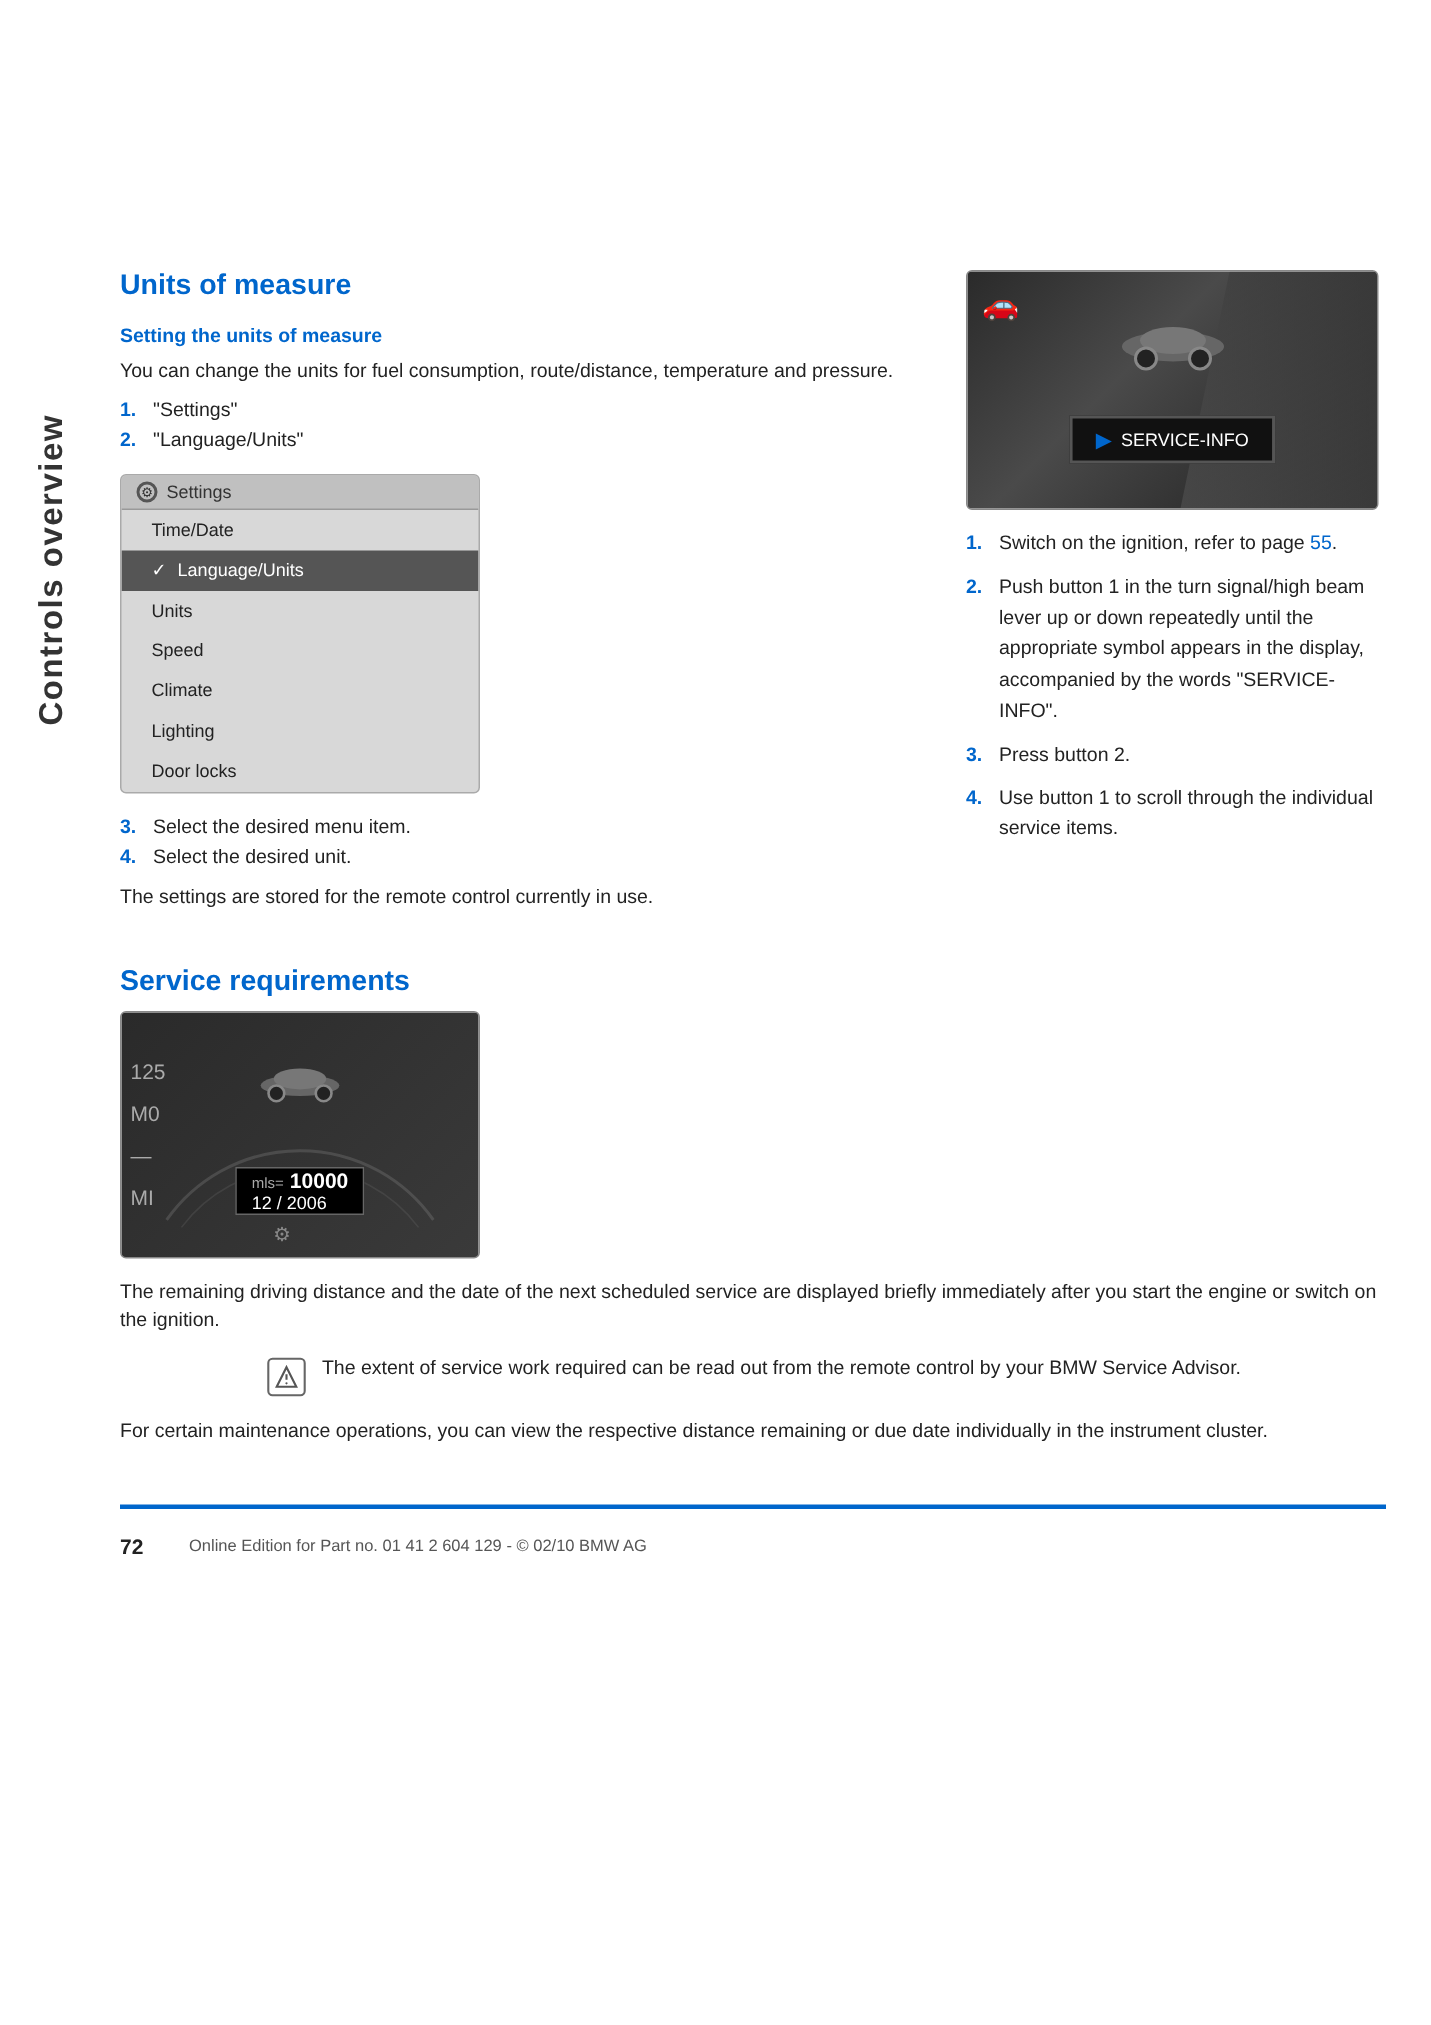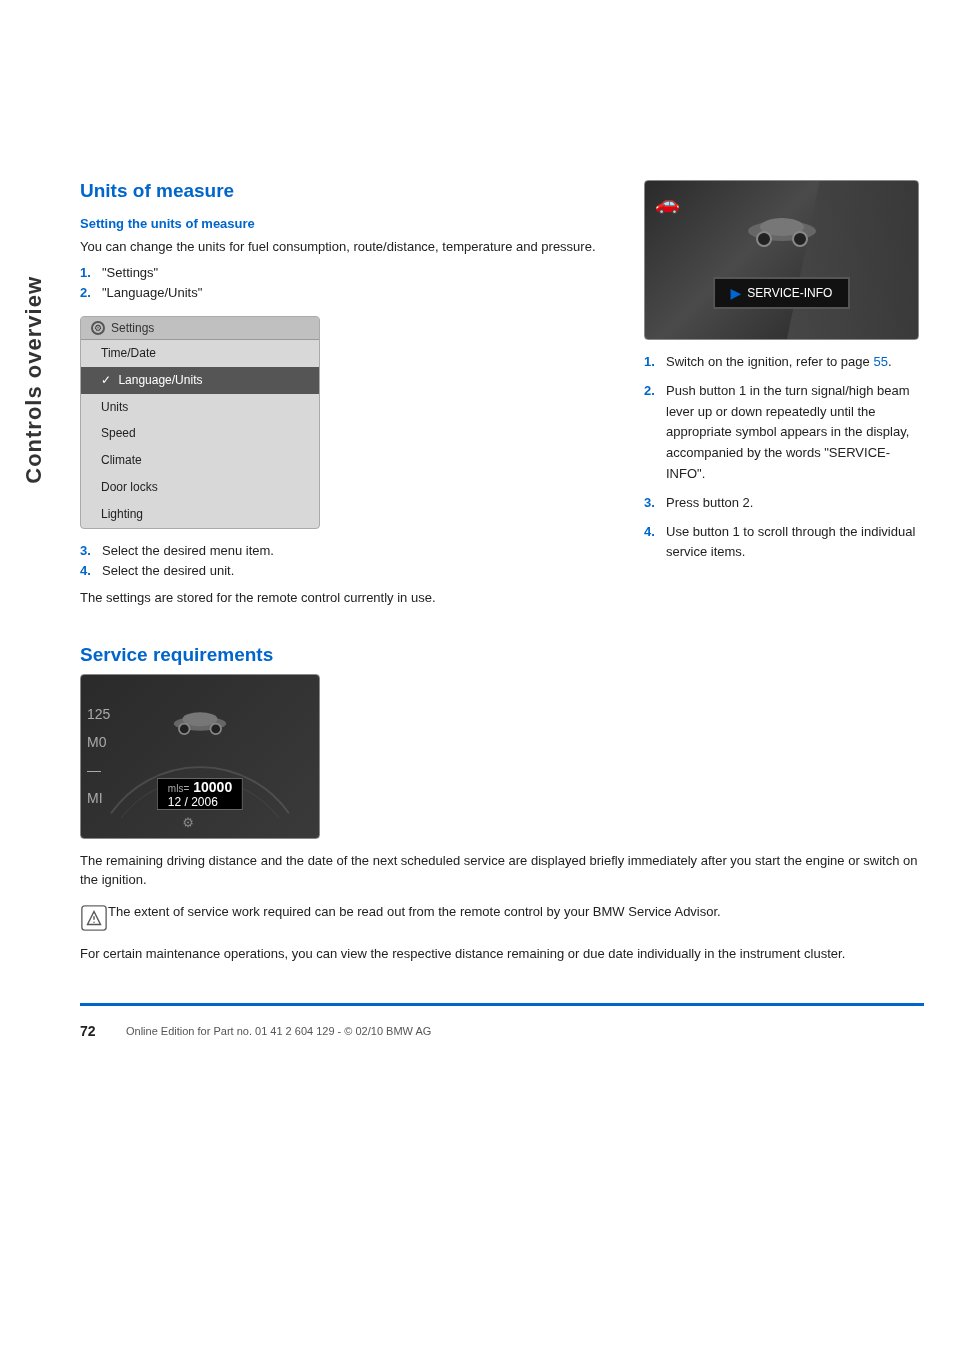--- a/index.html
+++ b/index.html
@@ -259,21 +259,23 @@
 
     .speedo-image .speedo-odometer .mls-label {
       font-size: 10px;
       color: #aaa;
     }
 
     
     .note-box {
       display: flex;
       align-items: flex-start;
+      gap: 10px;
       margin: 12px 0;
+      justify-content: center;
     }
 
     .note-triangle {
       width: 28px;
       height: 28px;
       flex-shrink: 0;
       margin-top: 2px;
     }
 
     .note-triangle svg {
@@ -352,22 +354,22 @@
           <div class="menu-title-bar">
             <span class="gear-icon-small">⚙</span>
             <span>Settings</span>
           </div>
           <ul class="menu-items">
             <li>Time/Date</li>
             <li class="highlighted"><span class="check-mark">✓</span> Language/Units</li>
             <li>Units</li>
             <li>Speed</li>
             <li>Climate</li>
+            <li>Lighting</li>
             <li>Door locks</li>
-            <li>Lighting</li>
           </ul>
         </div>
 
         <ul class="num-list">
           <li class="blue-num">
             <span class="num">3.</span>
             <span>Select the desired menu item.</span>
           </li>
           <li class="blue-num">
             <span class="num">4.</span>

